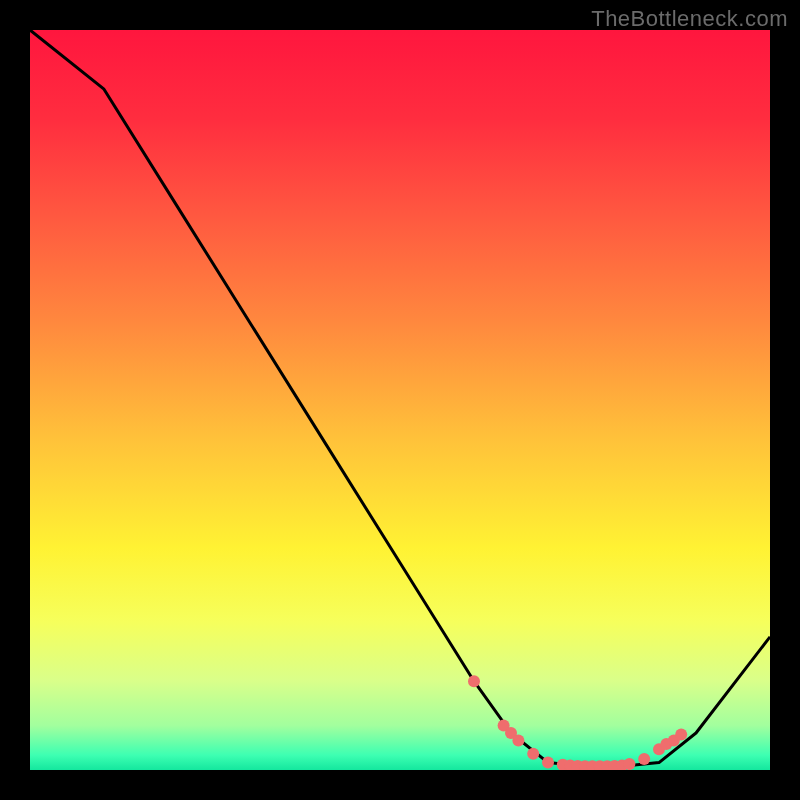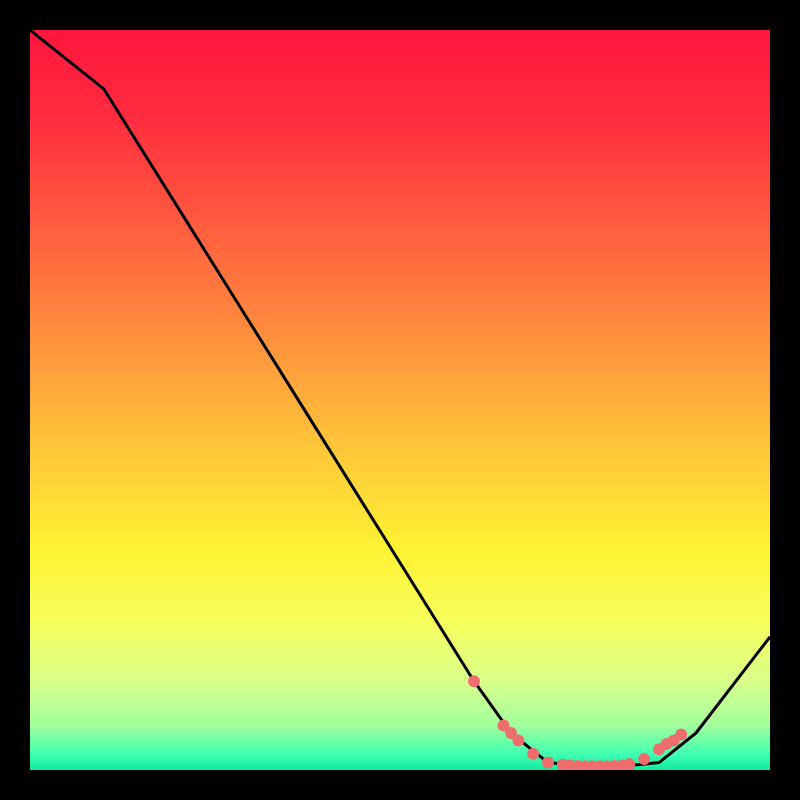--- a/index.html
+++ b/index.html
@@ -35,20 +35,21 @@
     height: 740px;
   }
   .plot svg {
     display: block;
   }
 </style>
 </head>
 <body>
 
 <div class="container">
+  <div class="watermark">TheBottleneck.com</div>
   <div class="plot">
     <svg id="chart-svg" width="740" height="740" viewBox="0 0 740 740">
         <defs>
           <linearGradient id="bg-grad" x1="0" y1="0" x2="0" y2="1">
             <stop offset="0%" stop-color="#ff163e"></stop>
             <stop offset="12%" stop-color="#ff2d3f"></stop>
             <stop offset="25%" stop-color="#ff5840"></stop>
             <stop offset="40%" stop-color="#ff8a3e"></stop>
             <stop offset="55.00000000000001%" stop-color="#ffc13a"></stop>
             <stop offset="70%" stop-color="#fff233"></stop>

